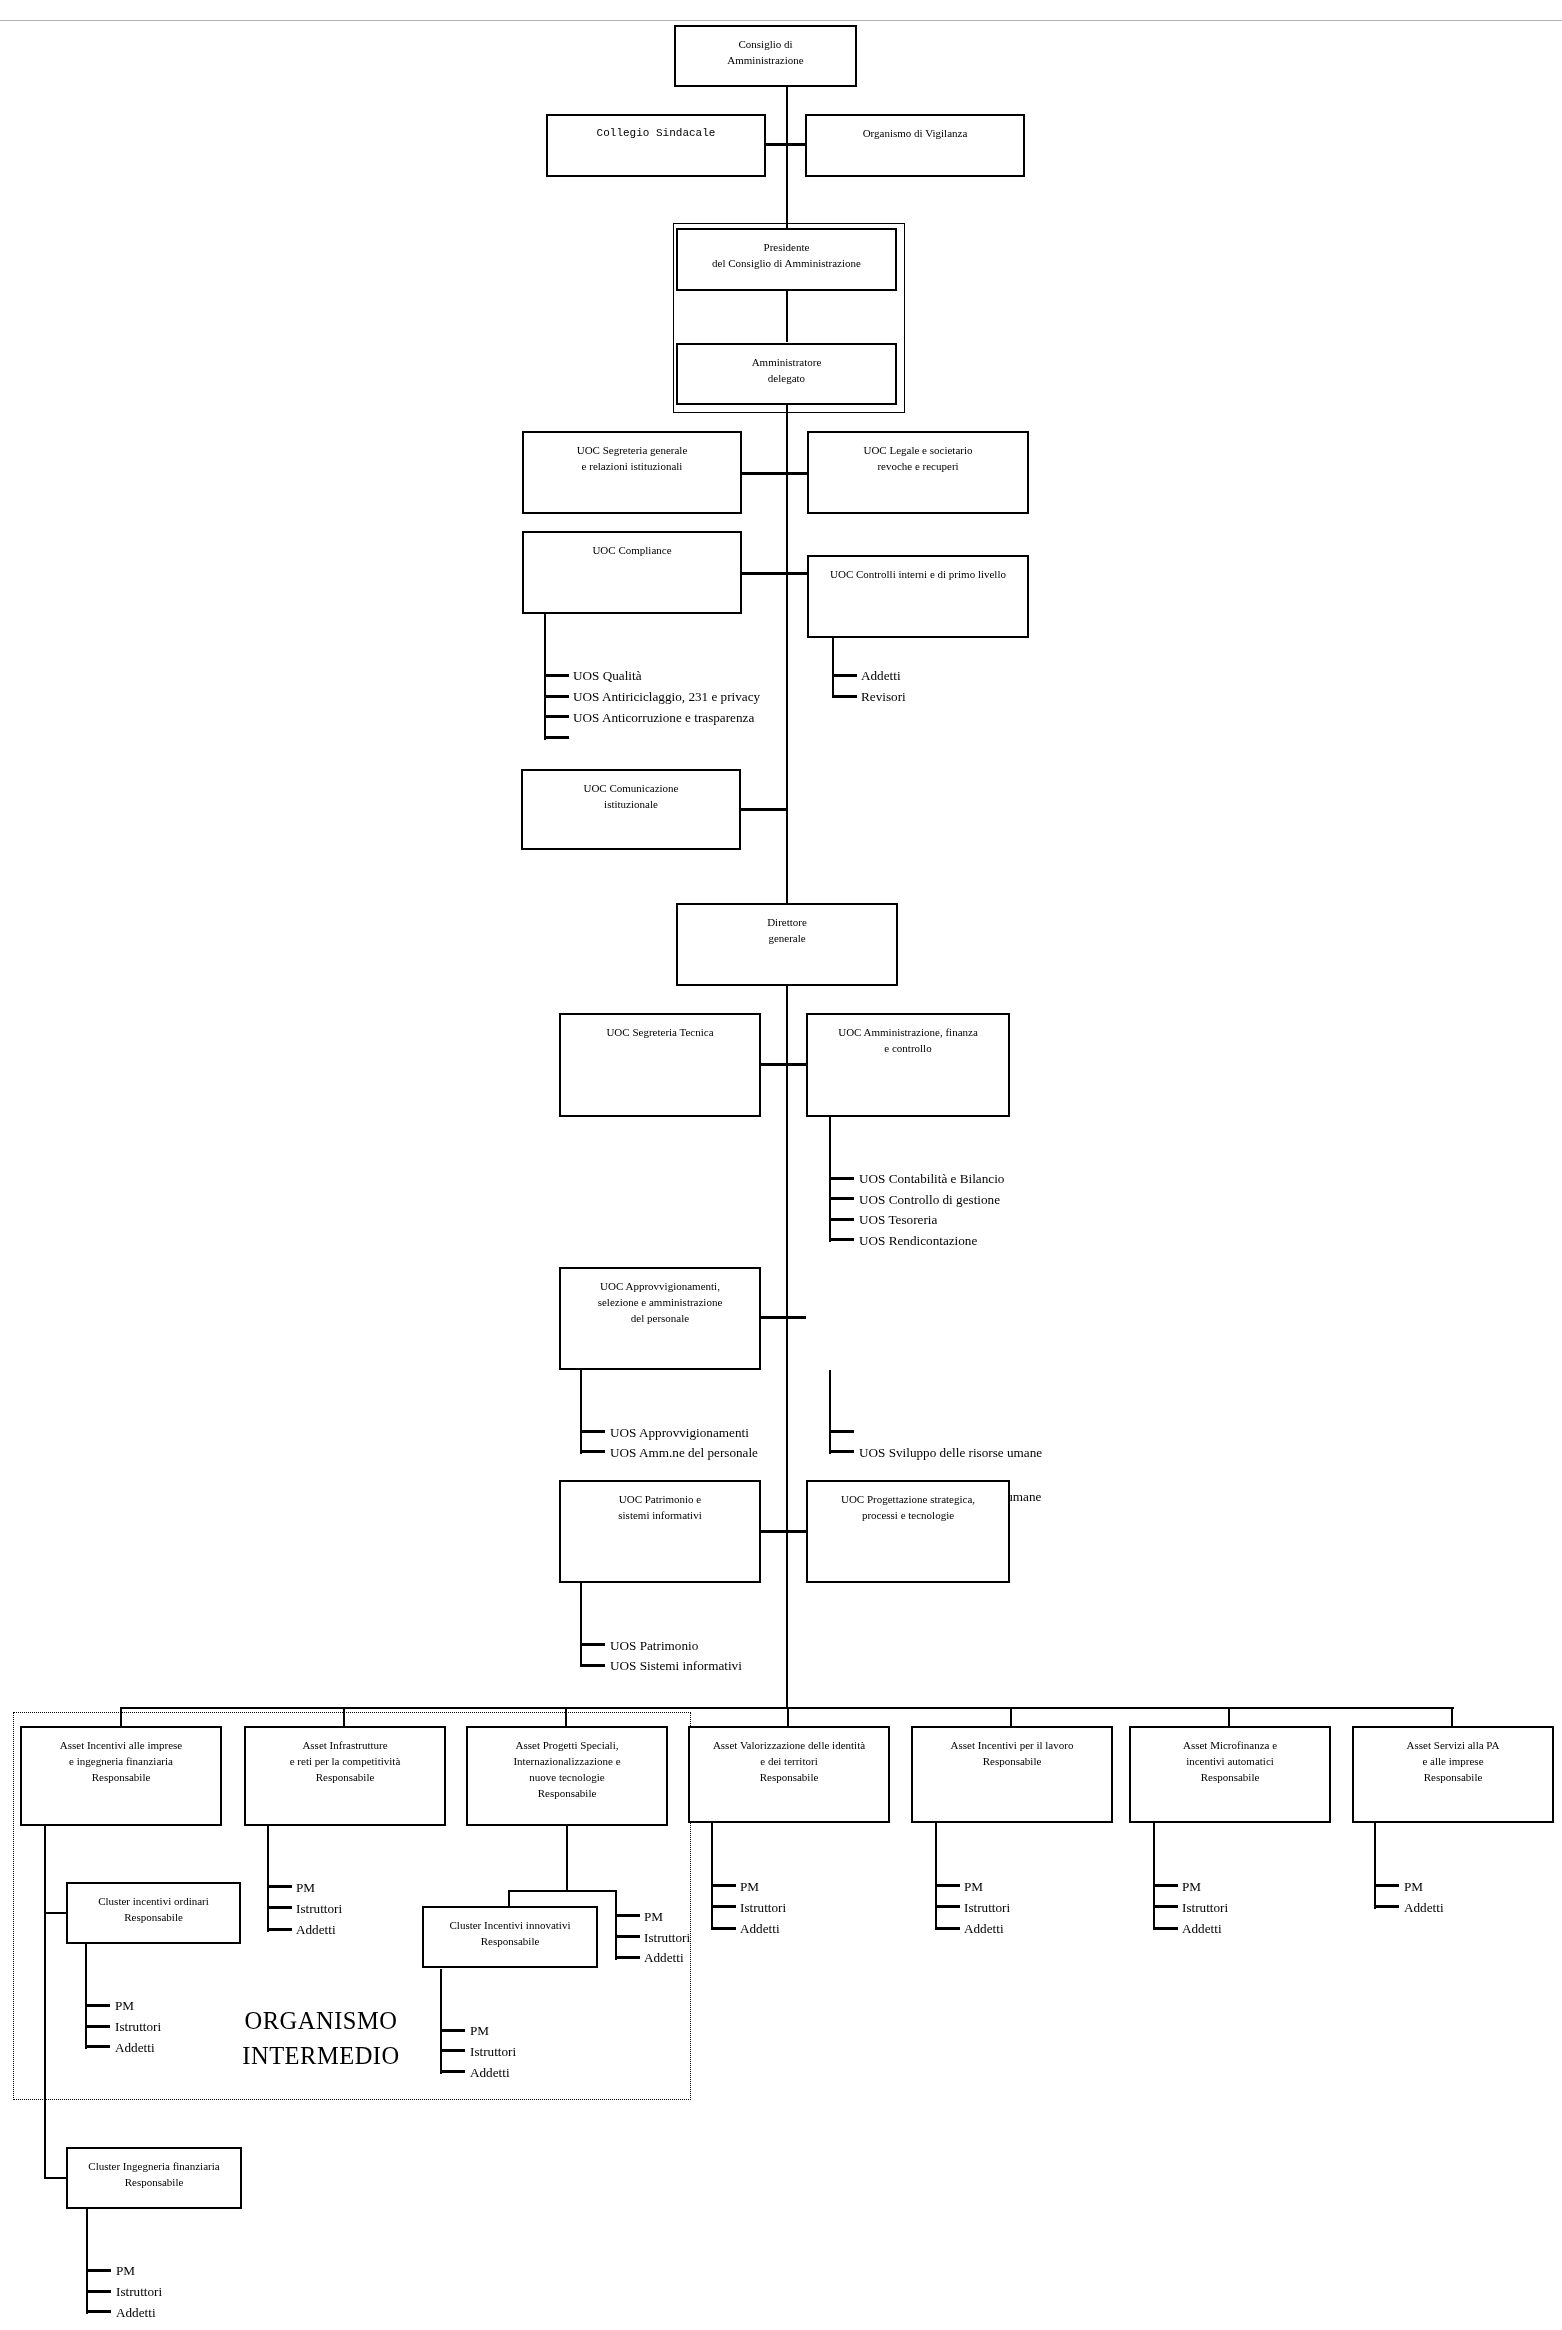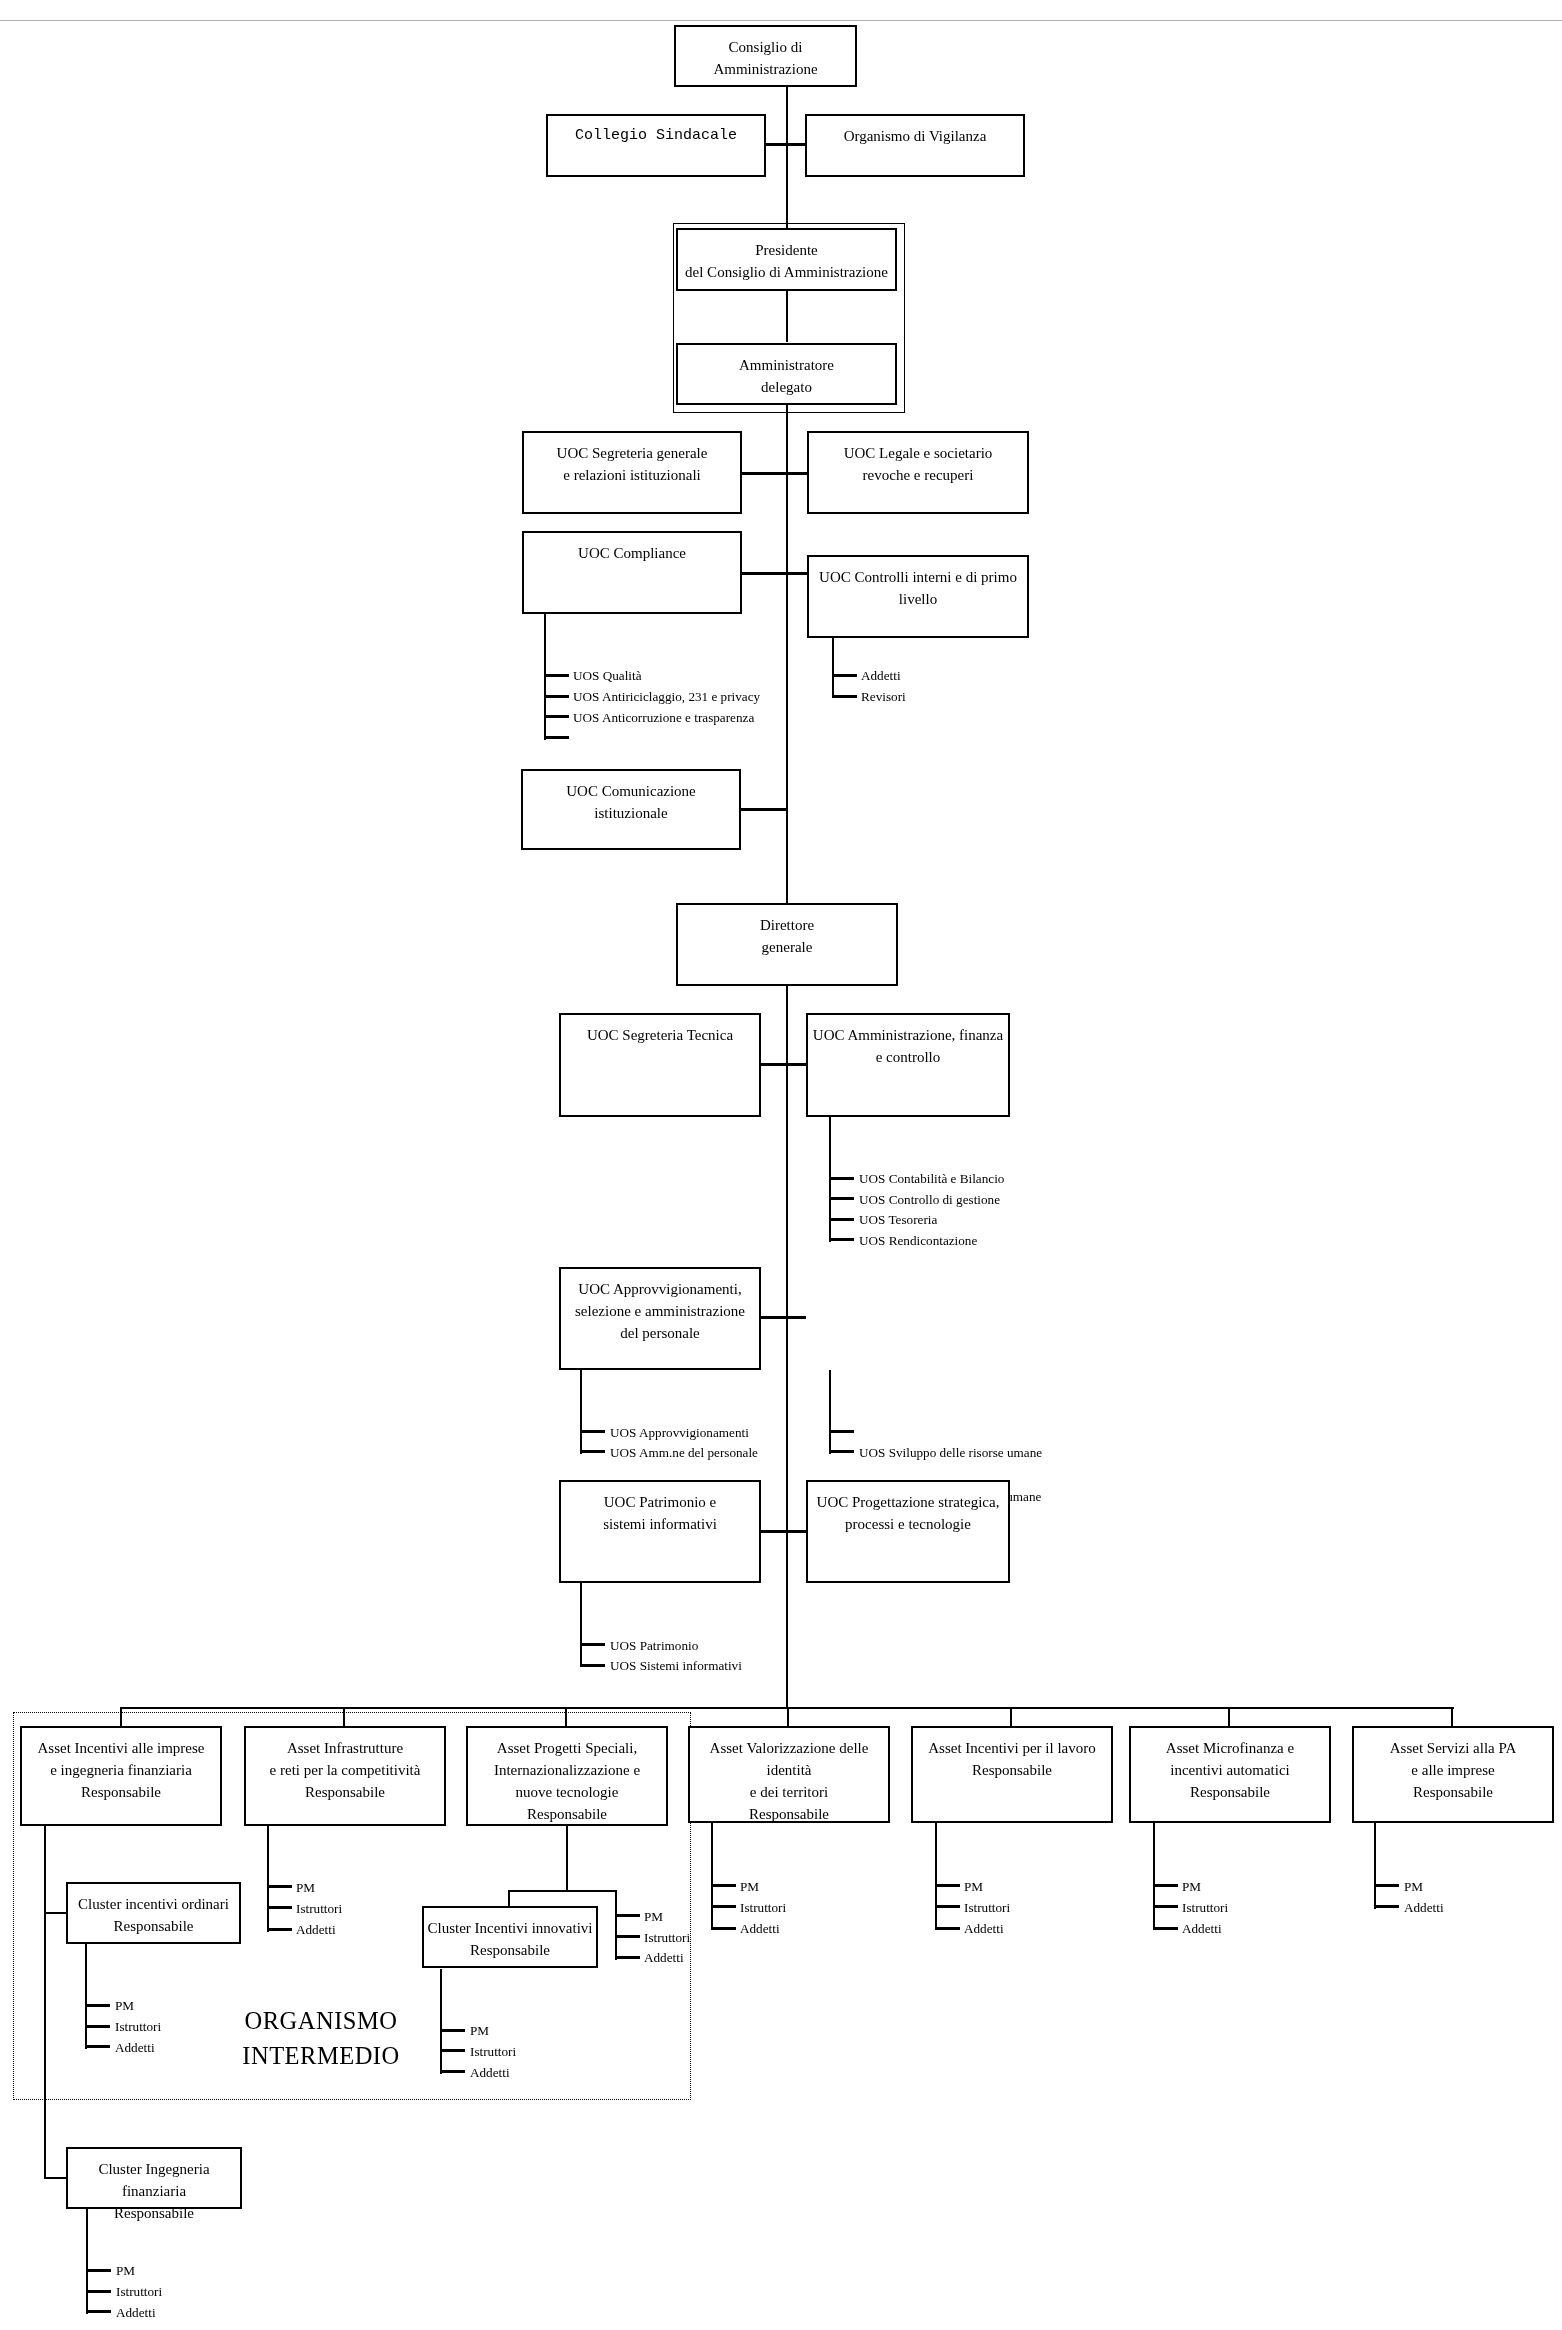--- a/index.html
+++ b/index.html
@@ -15,22 +15,22 @@
     position:absolute;
     box-sizing:border-box;
     border:2.4px solid #000;
     background:#fff;
     text-align:center;
   }
   .node.heavy{border-width:2.8px;}
   .node.thin{border-width:1.4px;background:transparent;}
   .node-label{
     padding:9.4px 2.8px 0 2.8px;
-    font-size:15px;
-    line-height:22px;
+    font-size:11px;
+    line-height:16px;
     white-space:pre-line;
   }
   .ln{position:absolute;background:#000;}
   .item-label{
     position:absolute;
     font-size:13.2px;
     line-height:21px;
     height:21px;
     white-space:nowrap;
   }

